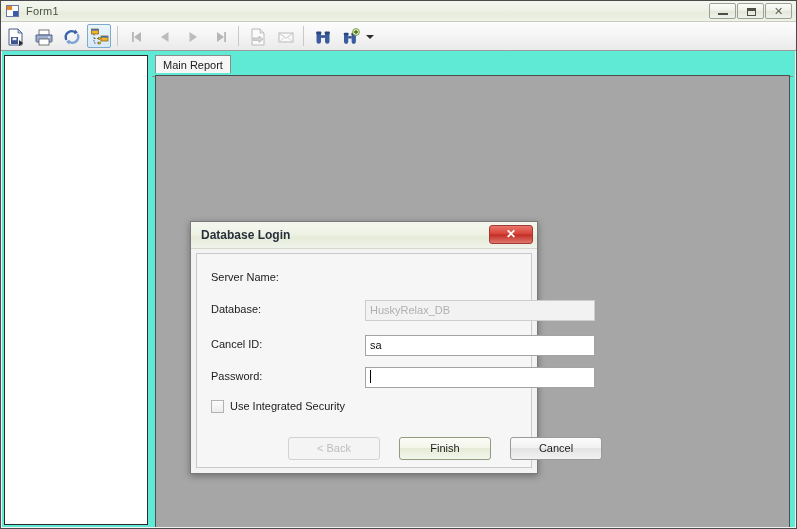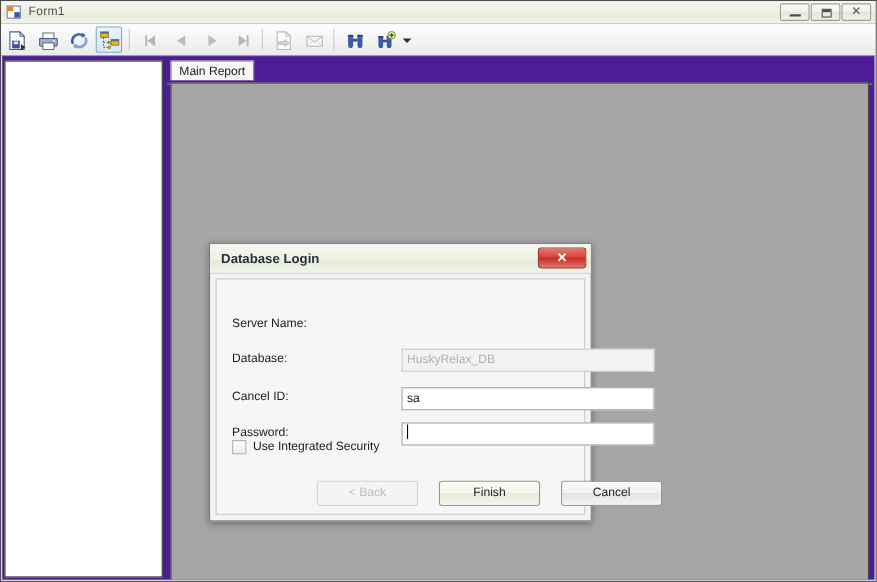--- a/index.html
+++ b/index.html
@@ -138,21 +138,21 @@
     border-left: 4px solid transparent;
     border-right: 4px solid transparent;
     border-top: 4px solid #2c2c2c;
   }
   .tbtn svg { position:absolute; left:2px; top:2px; }
 
   
   #client {
     position: absolute;
     left: 1px; top: 50px; right: 1px; bottom: 1px;
-    background: #4c1d95;
+    background: #5eead4;
     padding-left: 44px;
   }
 
   #group-tree {
     position: absolute;
     left: 2px; top: 4px;
     width: 144px; bottom: 2px;
     background: #ffffff;
     border: 1px solid #2b2b2b;
     box-sizing: border-box;
@@ -246,21 +246,20 @@
     left: 5px; top: 31px; right: 5px; bottom: 5px;
     background: #f6f6f6;
     border: 1px solid #c9c9c9;
     box-sizing: border-box;
   }
 
   .field-row {
     position: absolute;
     left: 0; right: 0;
     height: 21px;
-    margin-top: 17px;
   }
   .field-label {
     position: absolute;
     left: 14px; top: 3px;
     font-size: 11px;
     color: #1b1b1b;
     white-space: nowrap;
   }
   .field-input {
     position: absolute;

